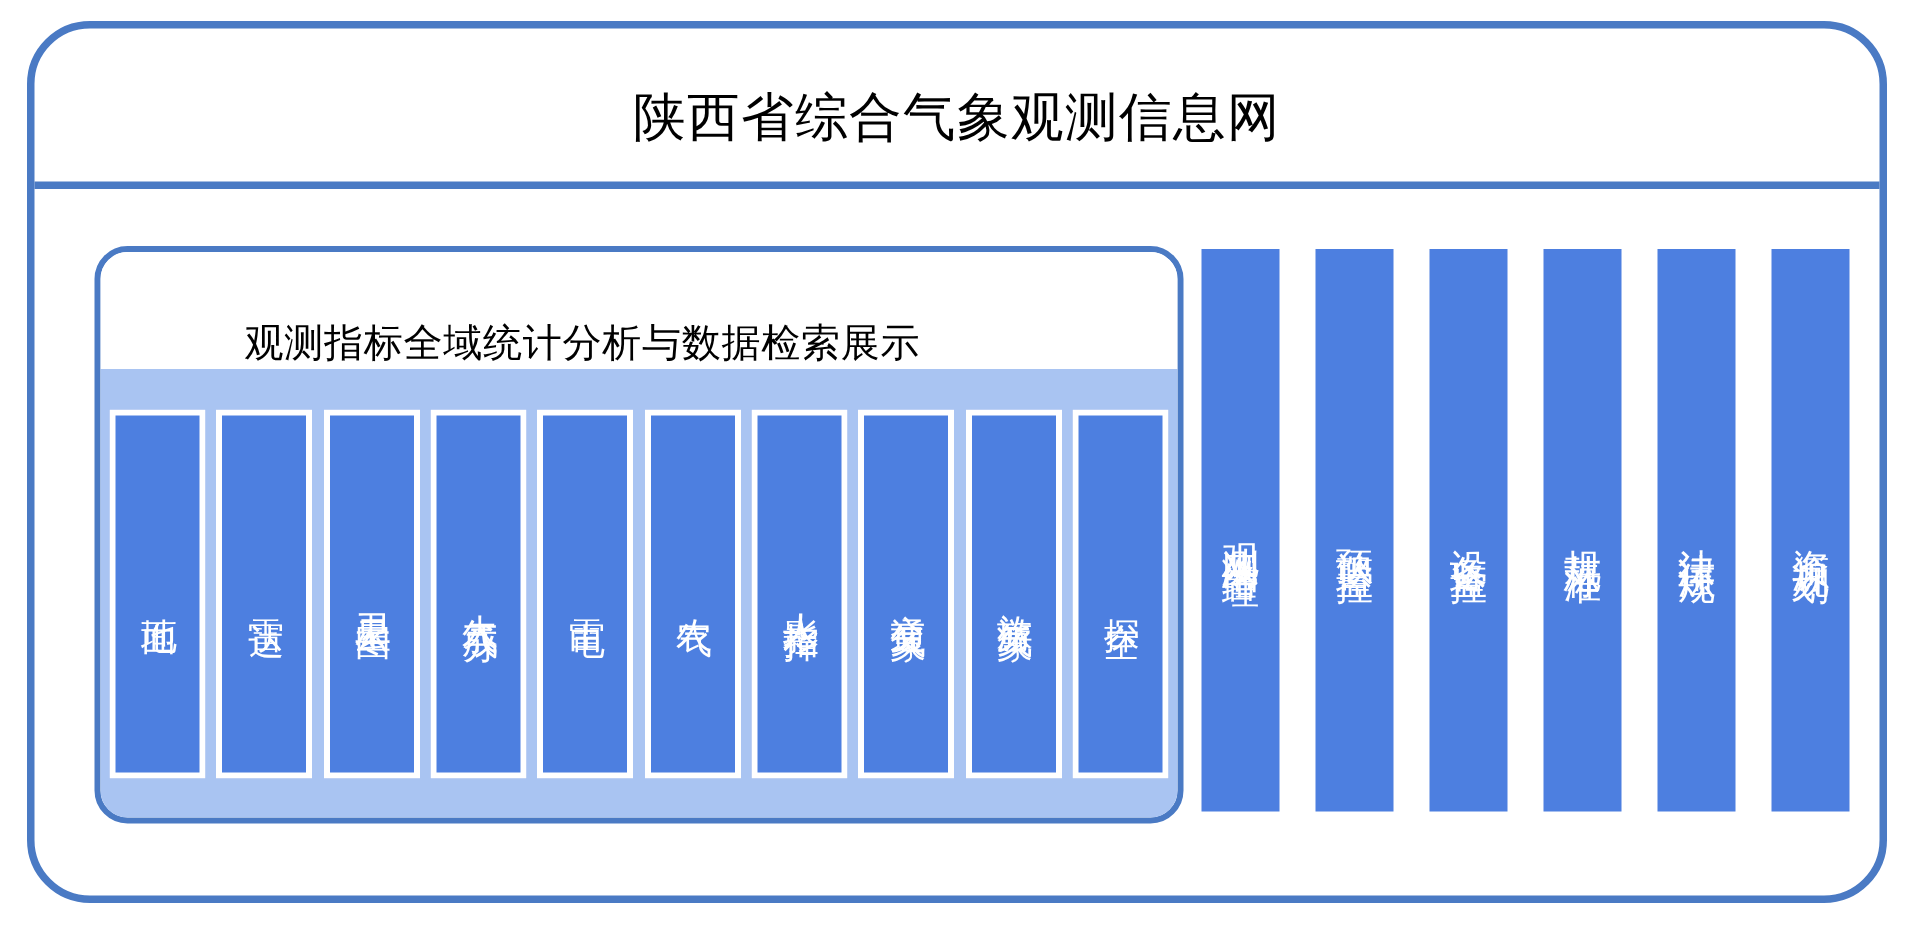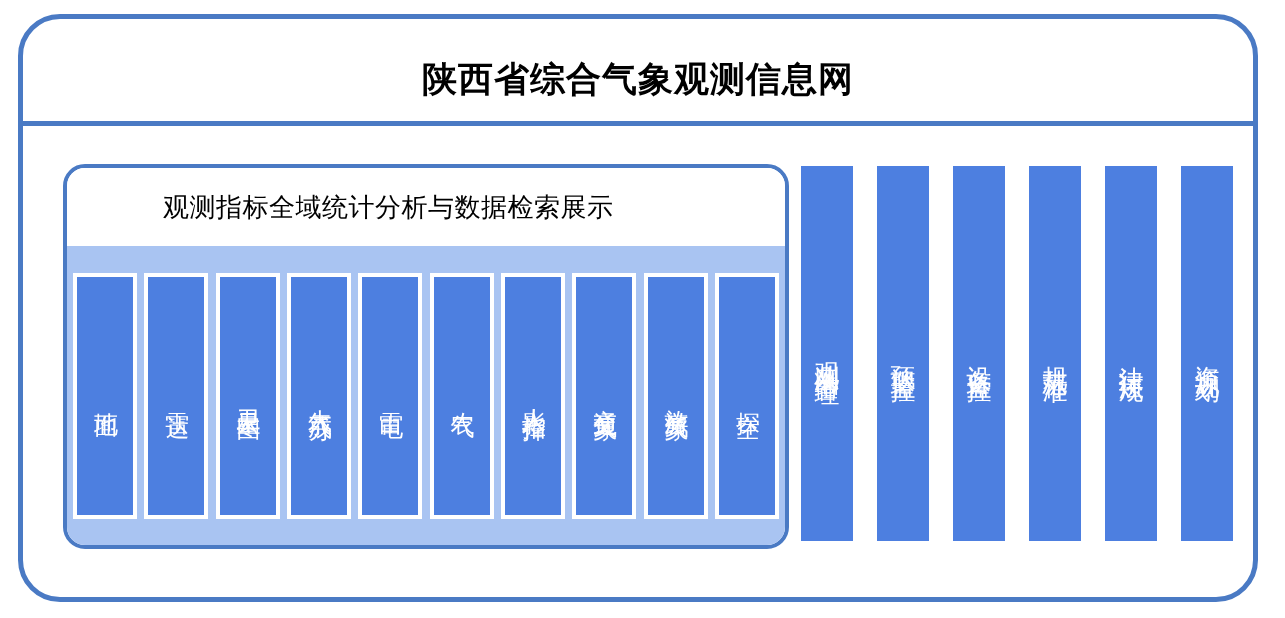--- a/index.html
+++ b/index.html
@@ -40,21 +40,21 @@
     width: 100%;
     height: 107px;
     box-sizing: border-box;
     border-bottom: 5px solid #4a7ac4;
     display: flex;
     align-items: center;
     justify-content: center;
   }
   .title-text {
     font-size: 35px;
-    font-weight: bold;
+    font-weight: normal;
     color: #000000;
     letter-spacing: 1px;
     line-height: 1;
     white-space: nowrap;
     margin-top: 18px;
   }
 
   
   .inner-panel {
     position: absolute;
@@ -65,21 +65,21 @@
     box-sizing: border-box;
     border: 4px solid #4a7ac4;
     border-radius: 22px;
     background: #ffffff;
     overflow: hidden;
   }
   .inner-panel-header {
     height: 78px;
     background: #ffffff;
     display: flex;
-    align-items: center;
+    align-items: flex-end;
     padding-left: 96px;
     box-sizing: border-box;
   }
   .inner-panel-header-text {
     font-size: 26px;
     font-weight: normal;
     color: #000000;
     letter-spacing: 0.5px;
     white-space: nowrap;
   }

